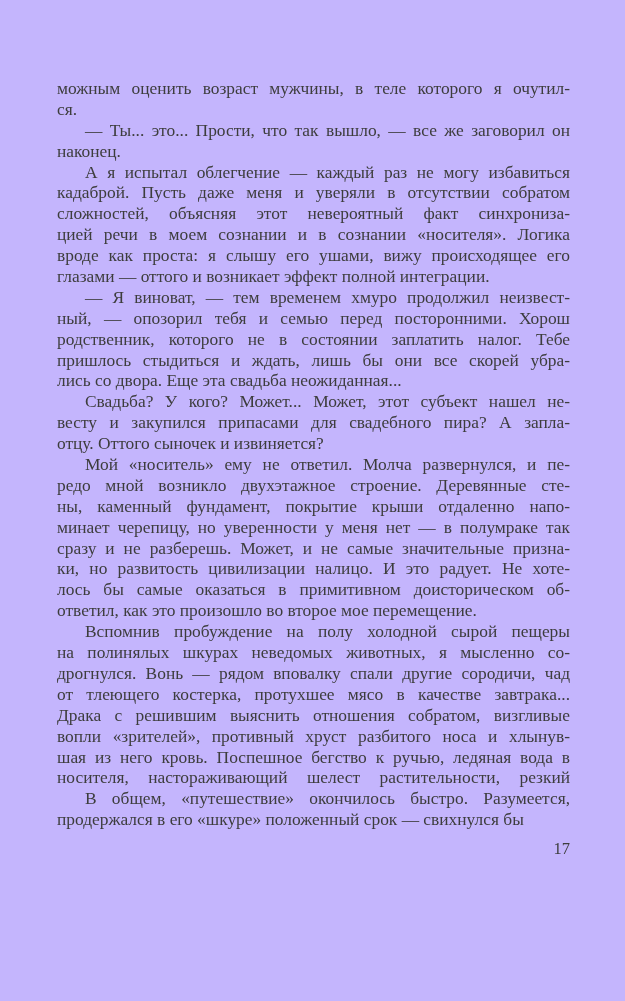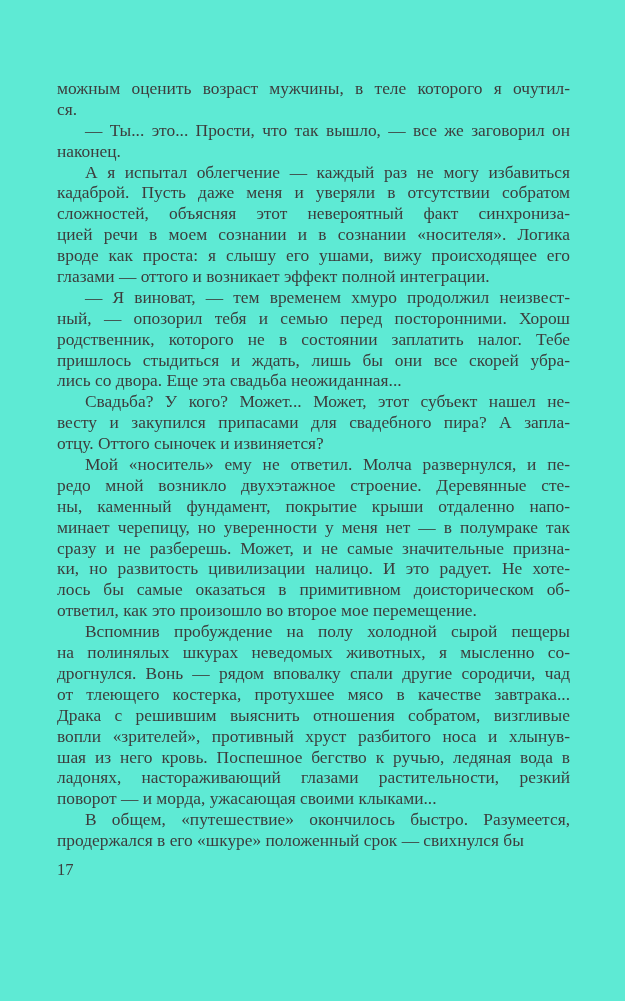--- a/index.html
+++ b/index.html
@@ -11,21 +11,21 @@
     height: 1001px;
     background: #ffffff;
     font-family: "Liberation Serif", "DejaVu Serif", serif;
     overflow: hidden;
   }
   .book-page {
     box-sizing: border-box;
     width: 625px;
     height: 1001px;
     padding: 78px 55px 0 57px;
-    background: #5eead4;
+    background: #c4b5fd;
     color: #3d3d3d;
   }
   .text-block {
     width: 513px;
   }
   .paragraph {
     margin: 0;
     padding: 0;
   }
   .line {
@@ -40,21 +40,21 @@
   .line.last {
     text-align-last: left;
     -moz-text-align-last: left;
   }
   .paragraph.indented .line.first {
     text-indent: 28px;
   }
   .page-number {
     margin-top: 8px;
     width: 513px;
-    text-align: left;
+    text-align: right;
     font-size: 16.5px;
     line-height: 21px;
     color: #3d3d3d;
   }
 </style>
 </head>
 <body>
 
 <div class="book-page">
   <div class="text-block" id="text-block">
@@ -97,22 +97,21 @@
         <div class="line last">ответил, как это произошло во второе мое перемещение.</div>
       </div>
       <div class="paragraph indented">
         <div class="line first">Вспомнив пробуждение на полу холодной сырой пещеры</div>
         <div class="line">на полинялых шкурах неведомых животных, я мысленно со-</div>
         <div class="line">дрогнулся. Вонь — рядом вповалку спали другие сородичи, чад</div>
         <div class="line">от тлеющего костерка, протухшее мясо в качестве завтрака...</div>
         <div class="line">Драка с решившим выяснить отношения собратом, визгливые</div>
         <div class="line">вопли «зрителей», противный хруст разбитого носа и хлынув-</div>
         <div class="line">шая из него кровь. Поспешное бегство к ручью, ледяная вода в</div>
-        <div class="line">ладонях, настораживающий глазами растительности, резкий</div>
-        <div class="line last">поворот — и морда, ужасающая своими клыками...</div>
+        <div class="line">носителя, настораживающий шелест растительности, резкий</div>
       </div>
       <div class="paragraph indented">
         <div class="line first">В общем, «путешествие» окончилось быстро. Разумеется,</div>
         <div class="line last">продержался в его «шкуре» положенный срок — свихнулся бы</div>
       </div>
     </div>
   <div class="page-number">17</div>
 </div>
 
 </body></html>

